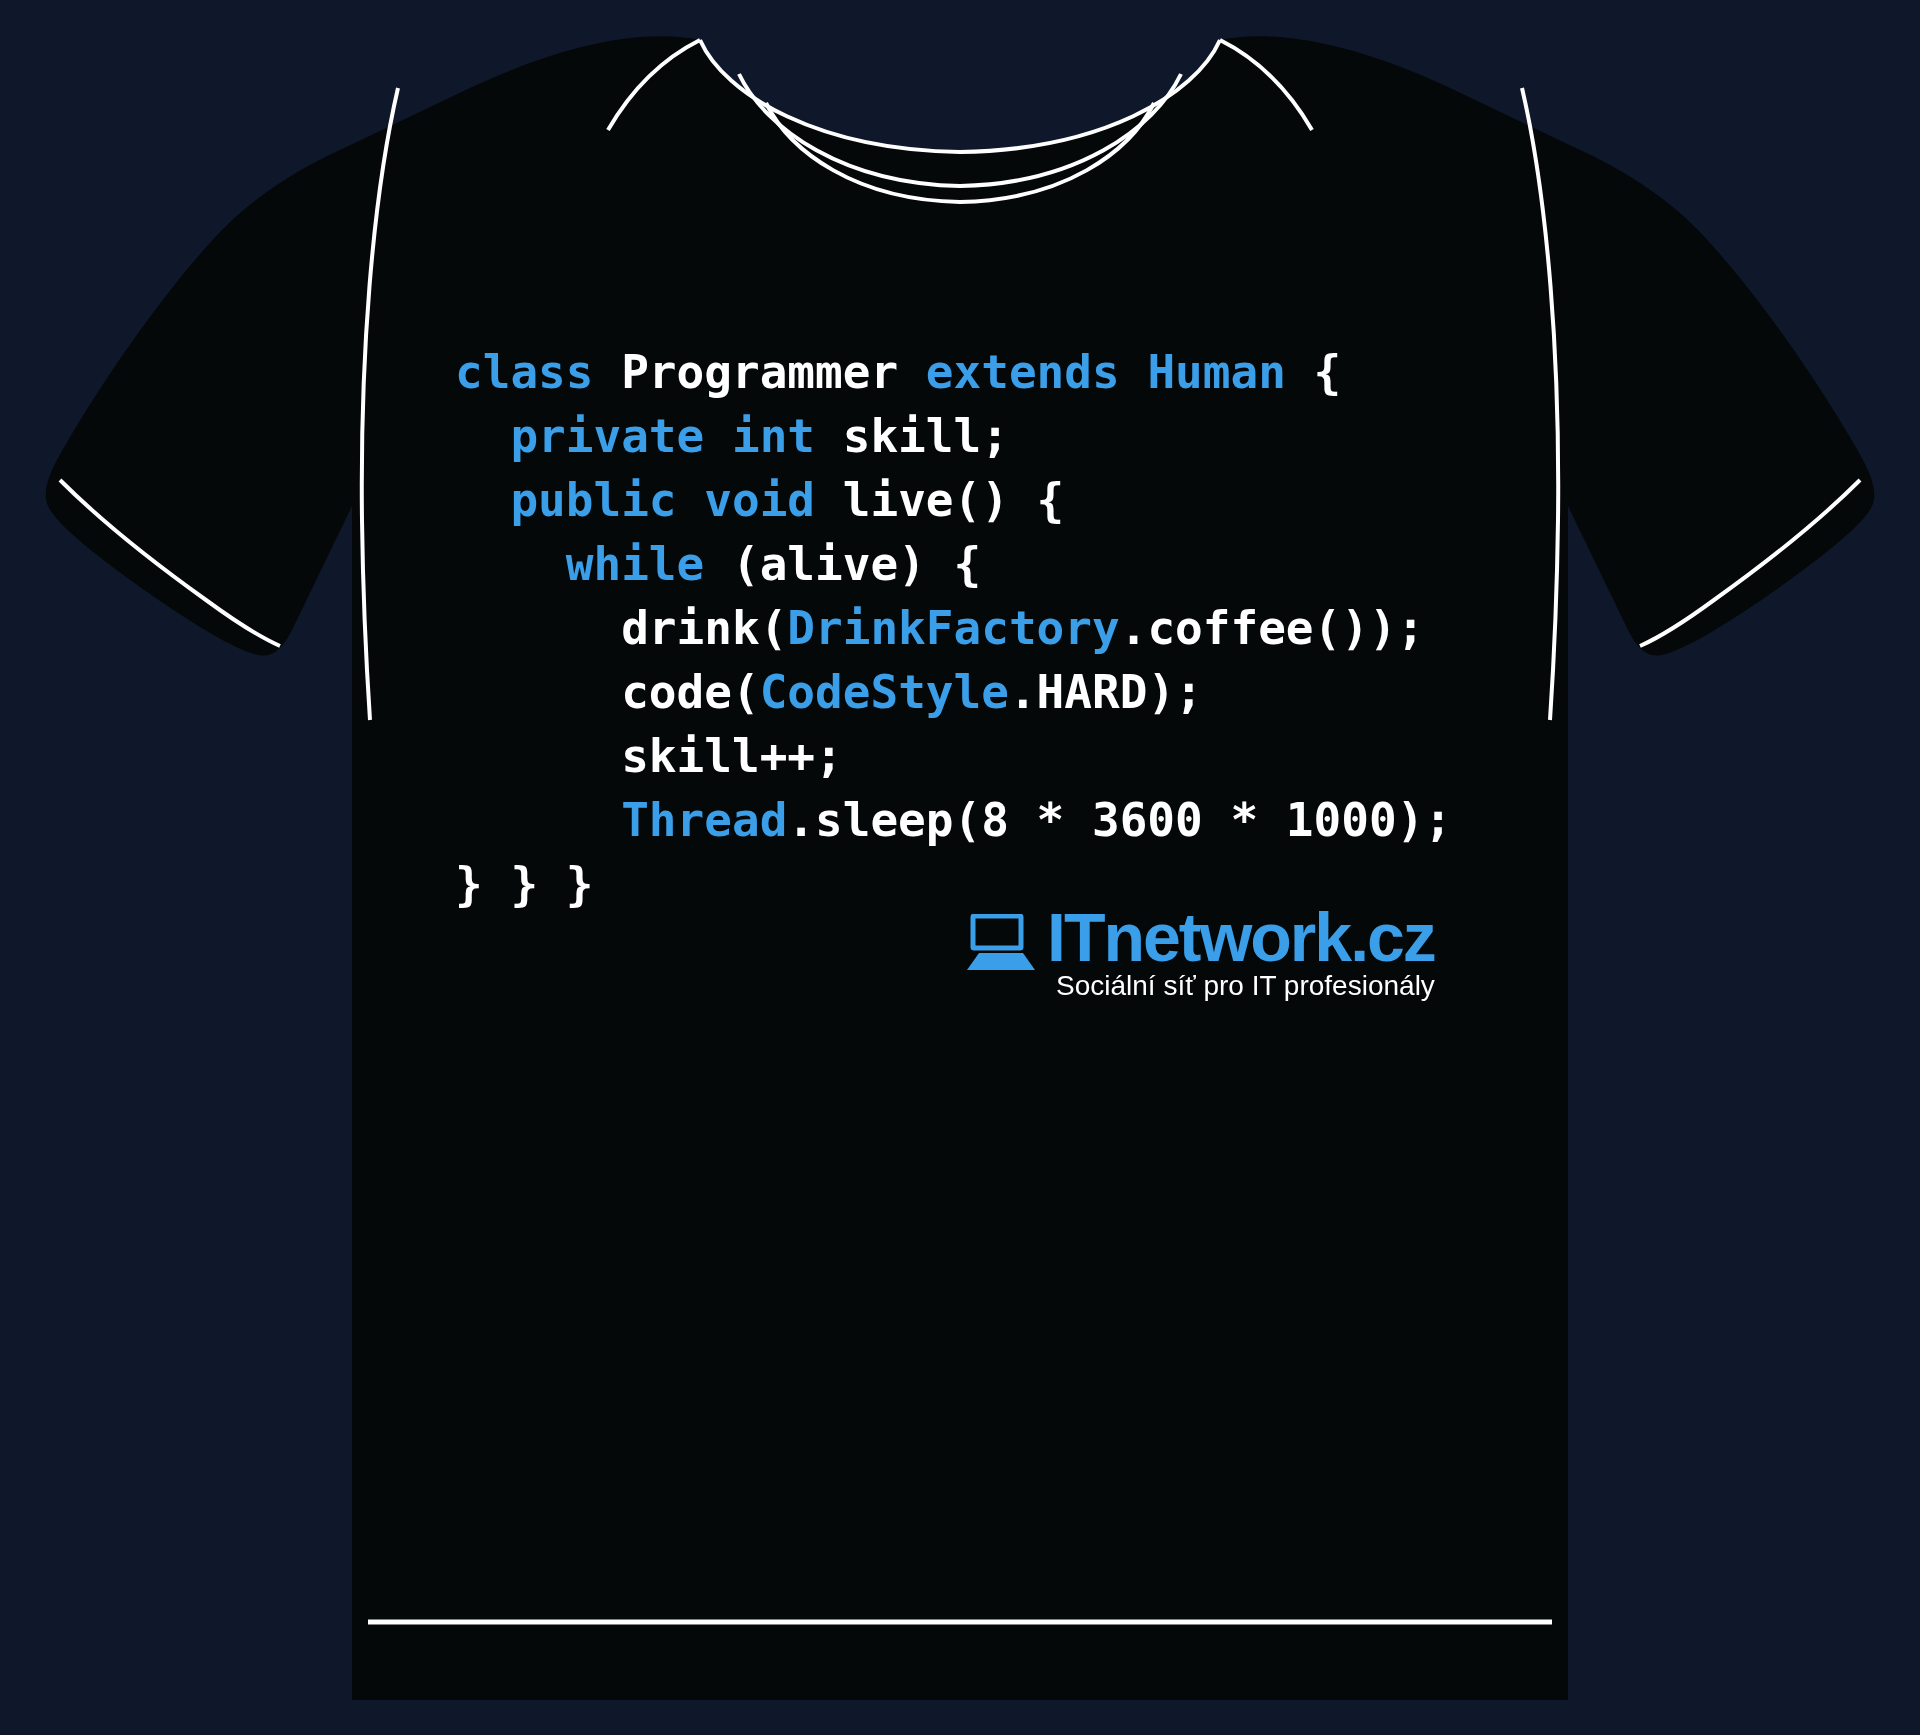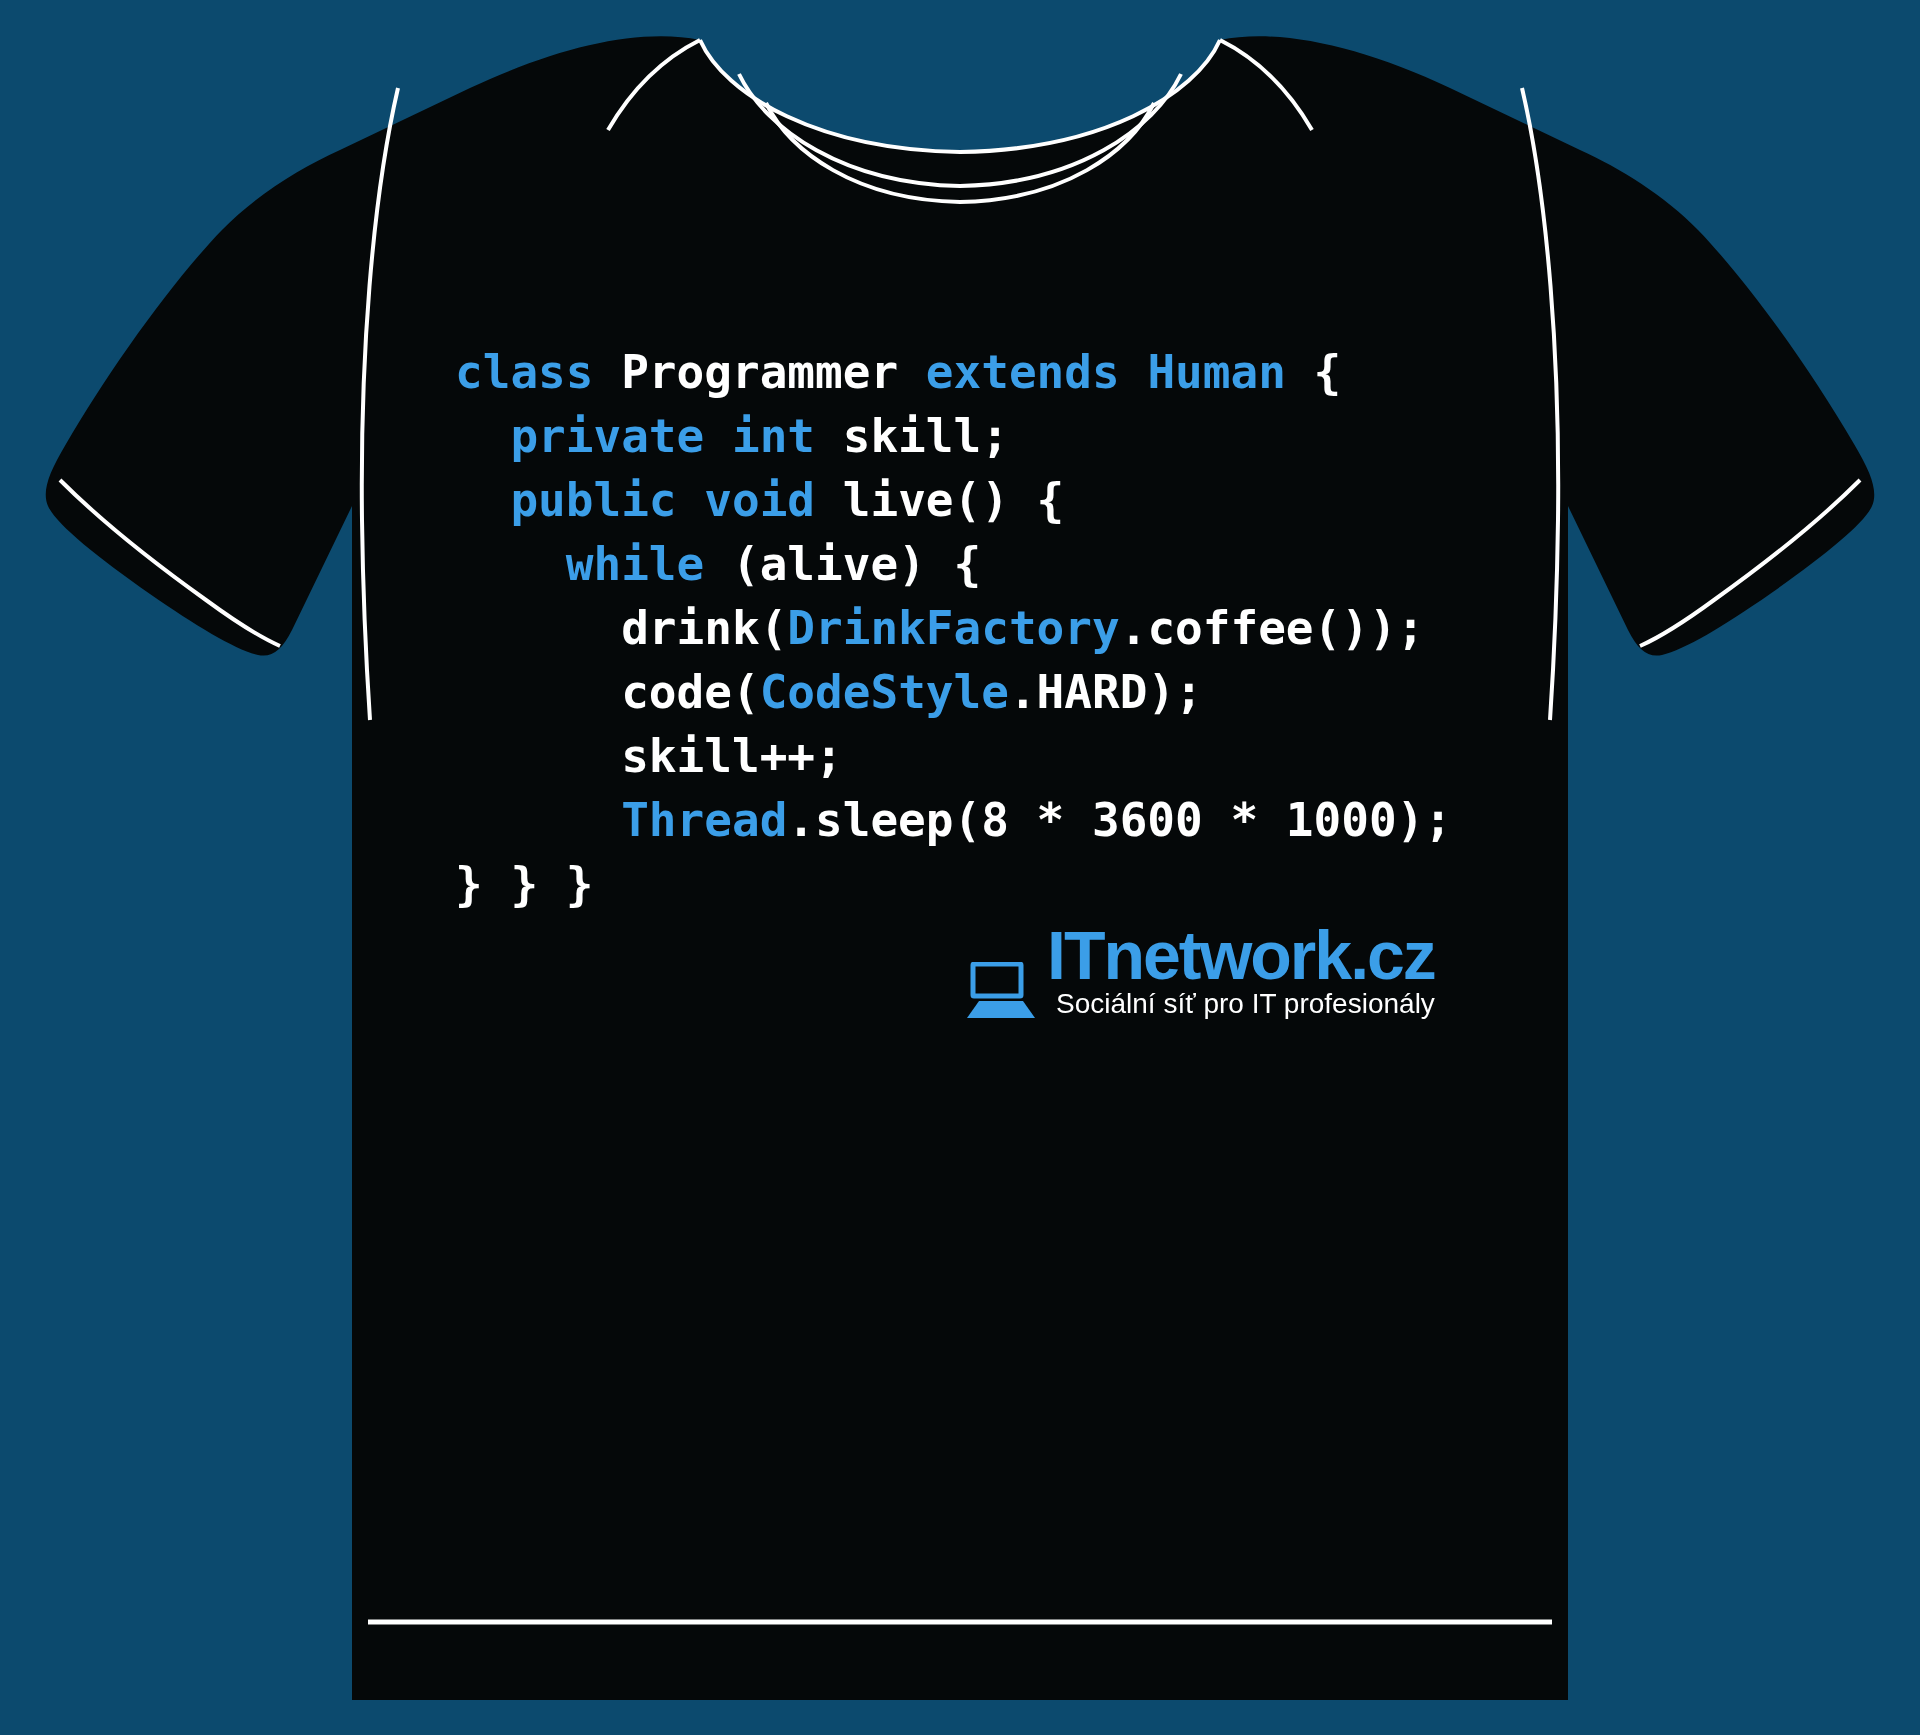--- a/index.html
+++ b/index.html
@@ -13,21 +13,21 @@
     position: relative;
     overflow: hidden;
     font-family: "Liberation Sans", sans-serif;
   }
 
   #stage {
     position: absolute;
     left: 0; top: 0;
     width: 1920px;
     height: 1735px;
-    background: #0c4a6e;
+    background: #0f172a;
   }
 
   
   #shirt-svg {
     position: absolute;
     left: 0;
     top: 0;
     width: 1920px;
     height: 1735px;
     display: block;
@@ -55,21 +55,21 @@
   .kw  { color: #3b9ee8; }
   .cls { color: #3b9ee8; }
   .pl  { color: #ffffff; }
 
   
   #logo {
     position: absolute;
     left: 965px;
     top: 900px;
     display: flex;
-    align-items: flex-end;
+    align-items: flex-start;
     height: 120px;
   }
   #logo-mark {
     width: 72px;
     height: 58px;
     margin-top: 14px;
     margin-right: 10px;
     flex: 0 0 auto;
   }
   #logo-text-wrap {

